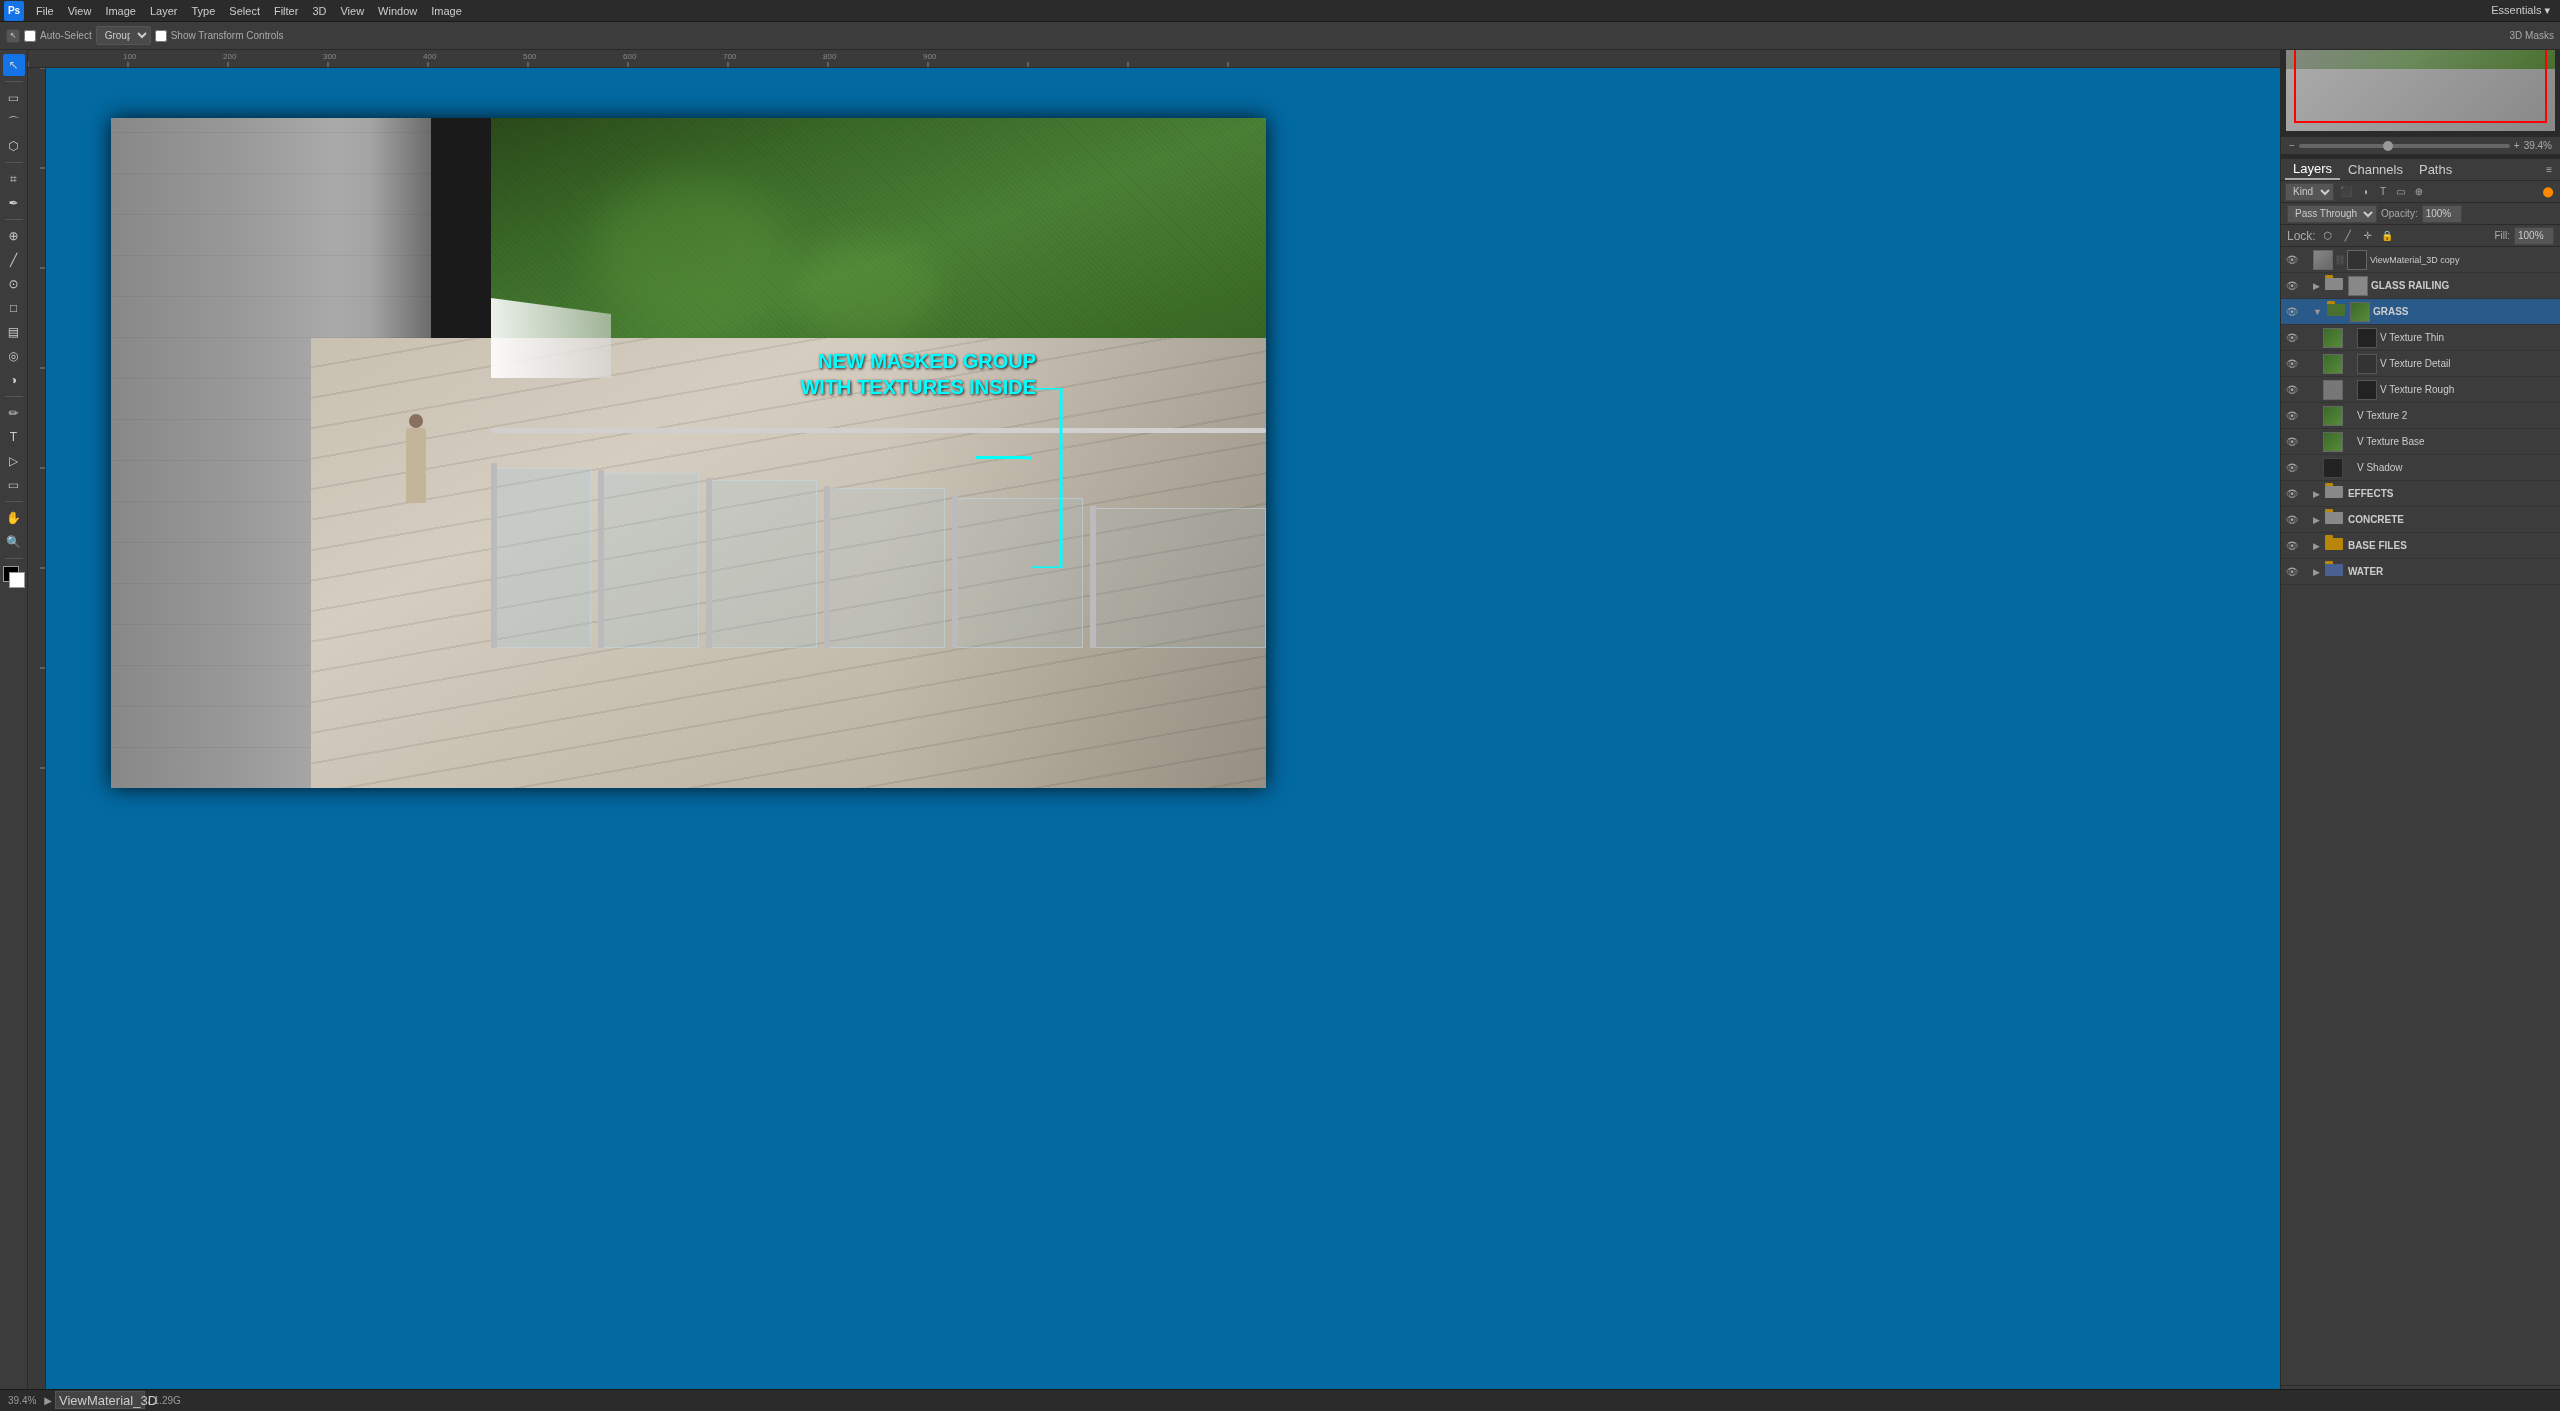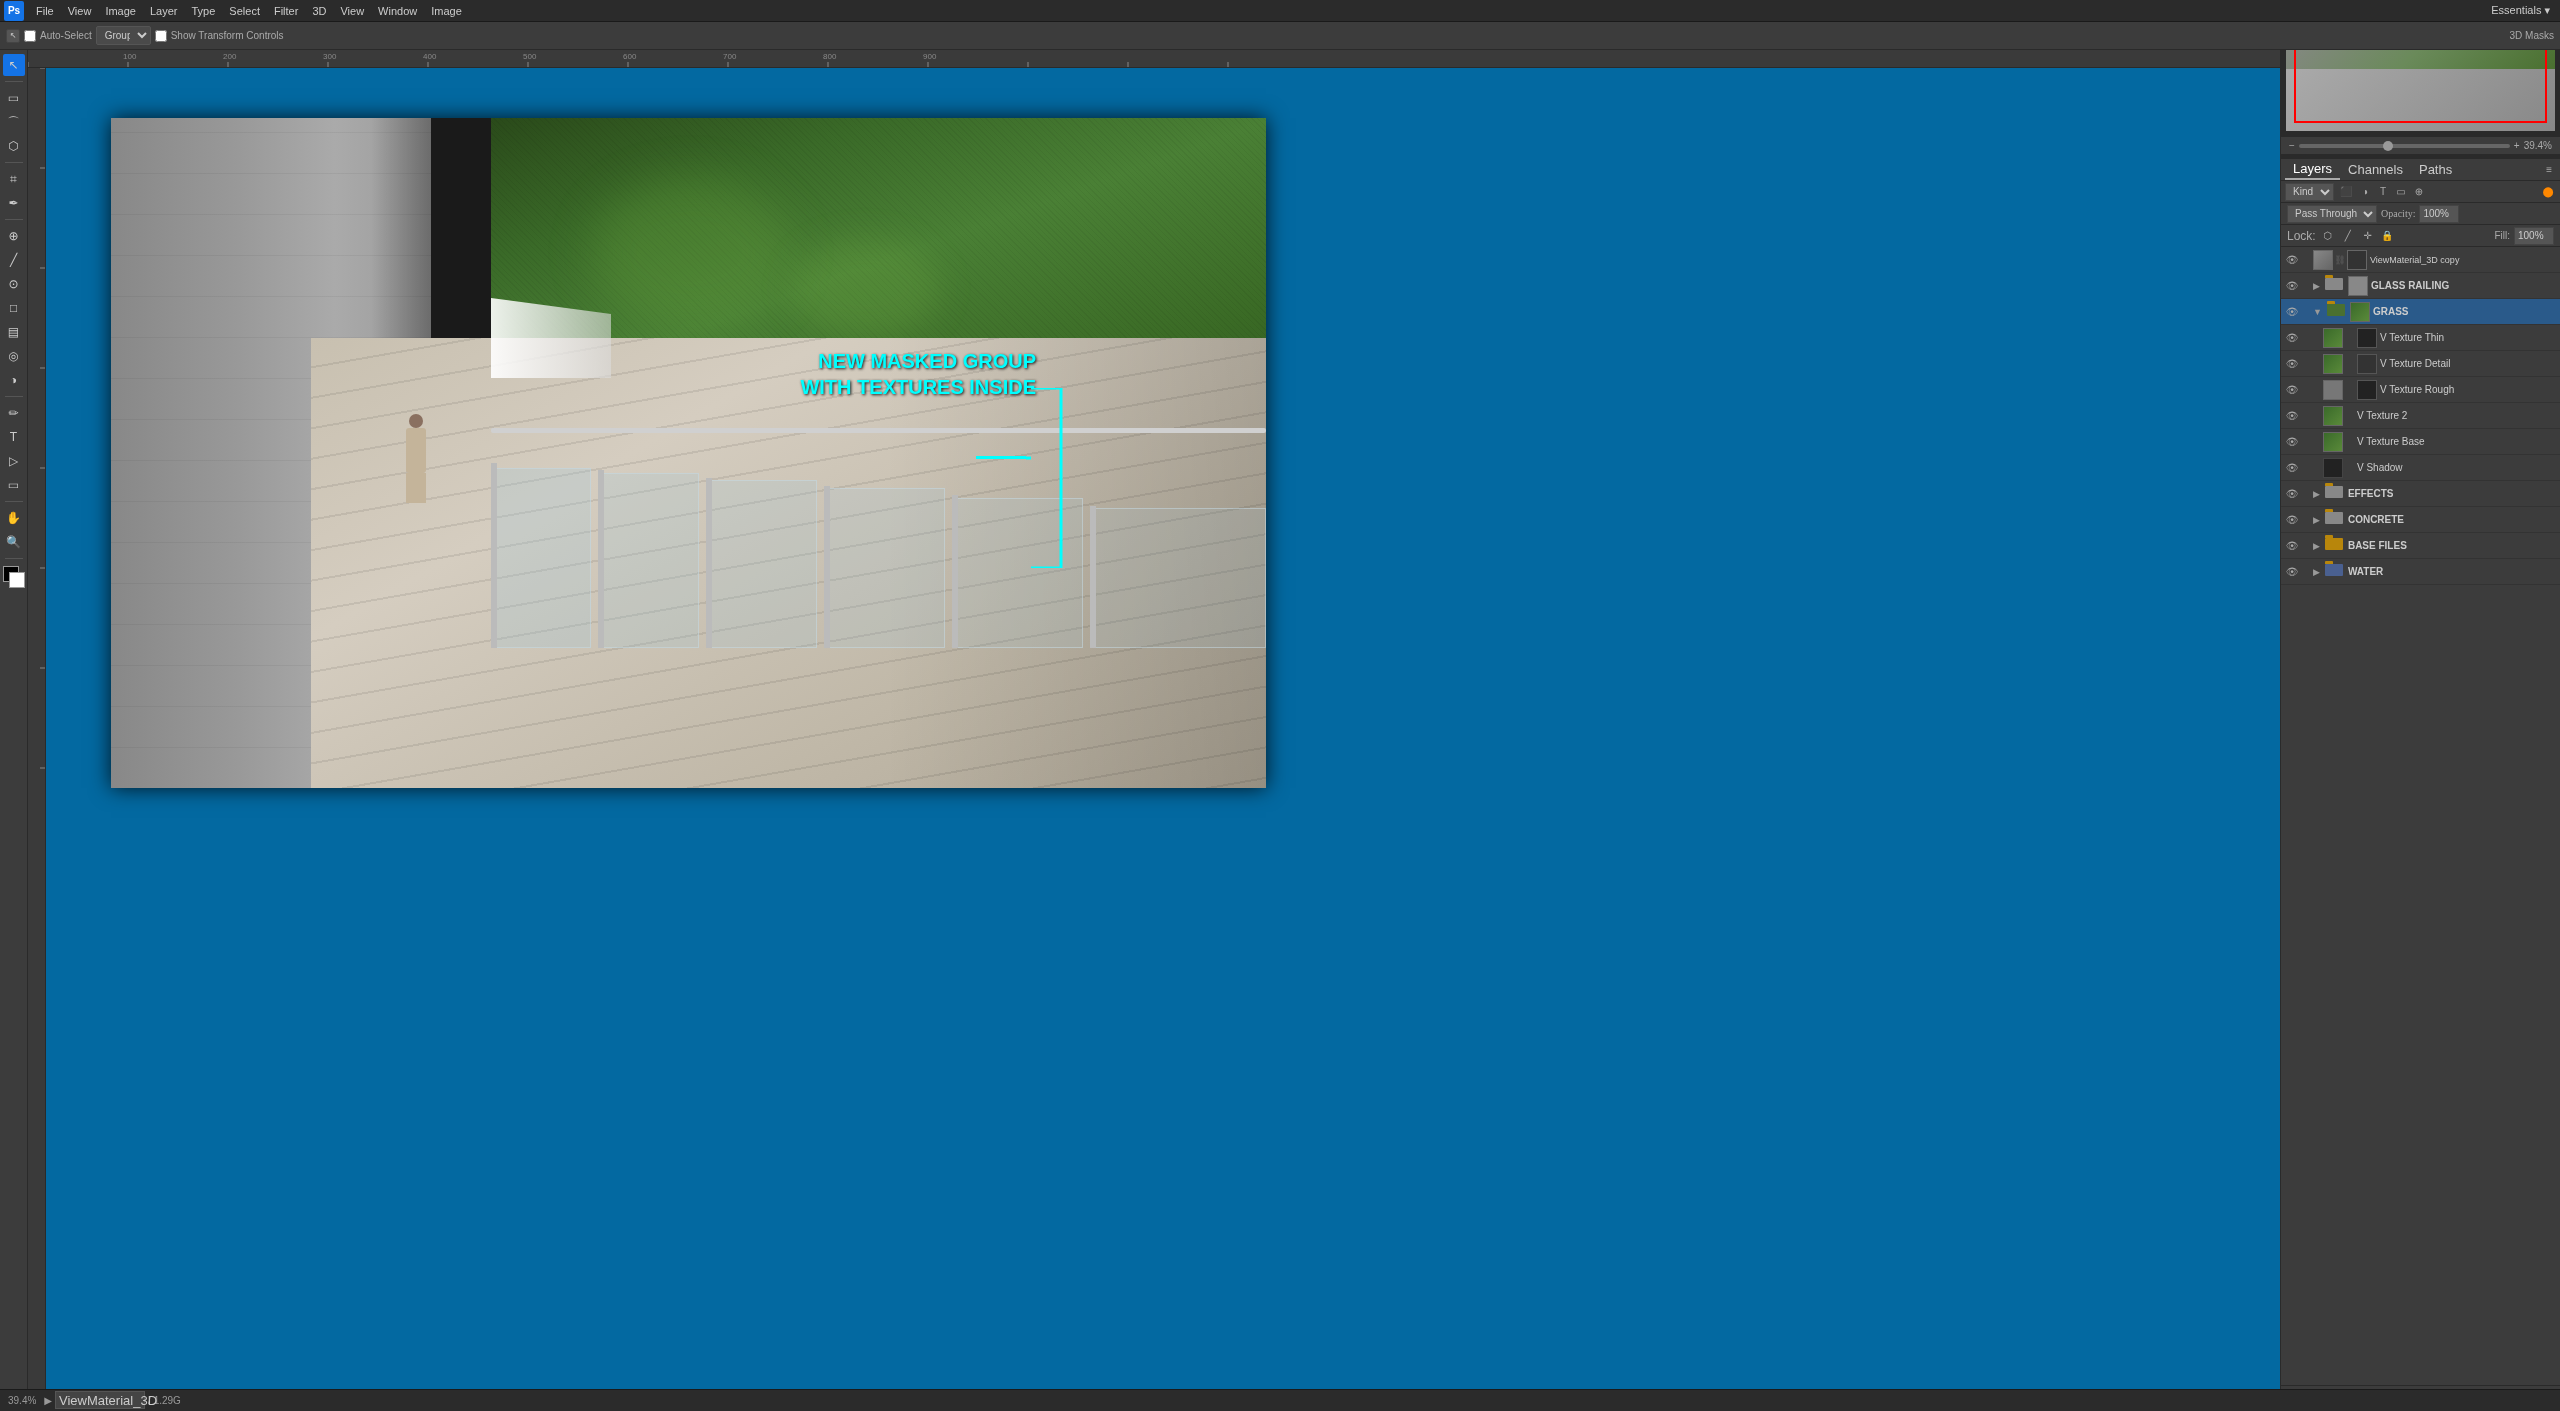--- a/index.html
+++ b/index.html
@@ -338,21 +338,21 @@
     }
     .blend-select {
       background: #555;
       border: 1px solid #444;
       color: #ccc;
       font-size: 10px;
       padding: 1px 3px;
       height: 18px;
       width: 90px;
     }
-    .opacity-label { font-size: 10px; color: #aaa; font-family: Liberation Serif, serif; }
+    .opacity-label { font-size: 10px; color: #aaa; }
     .opacity-val {
       background: #555;
       border: 1px solid #444;
       color: #ccc;
       font-size: 10px;
       width: 40px;
       height: 18px;
       padding: 0 3px;
     }
 

